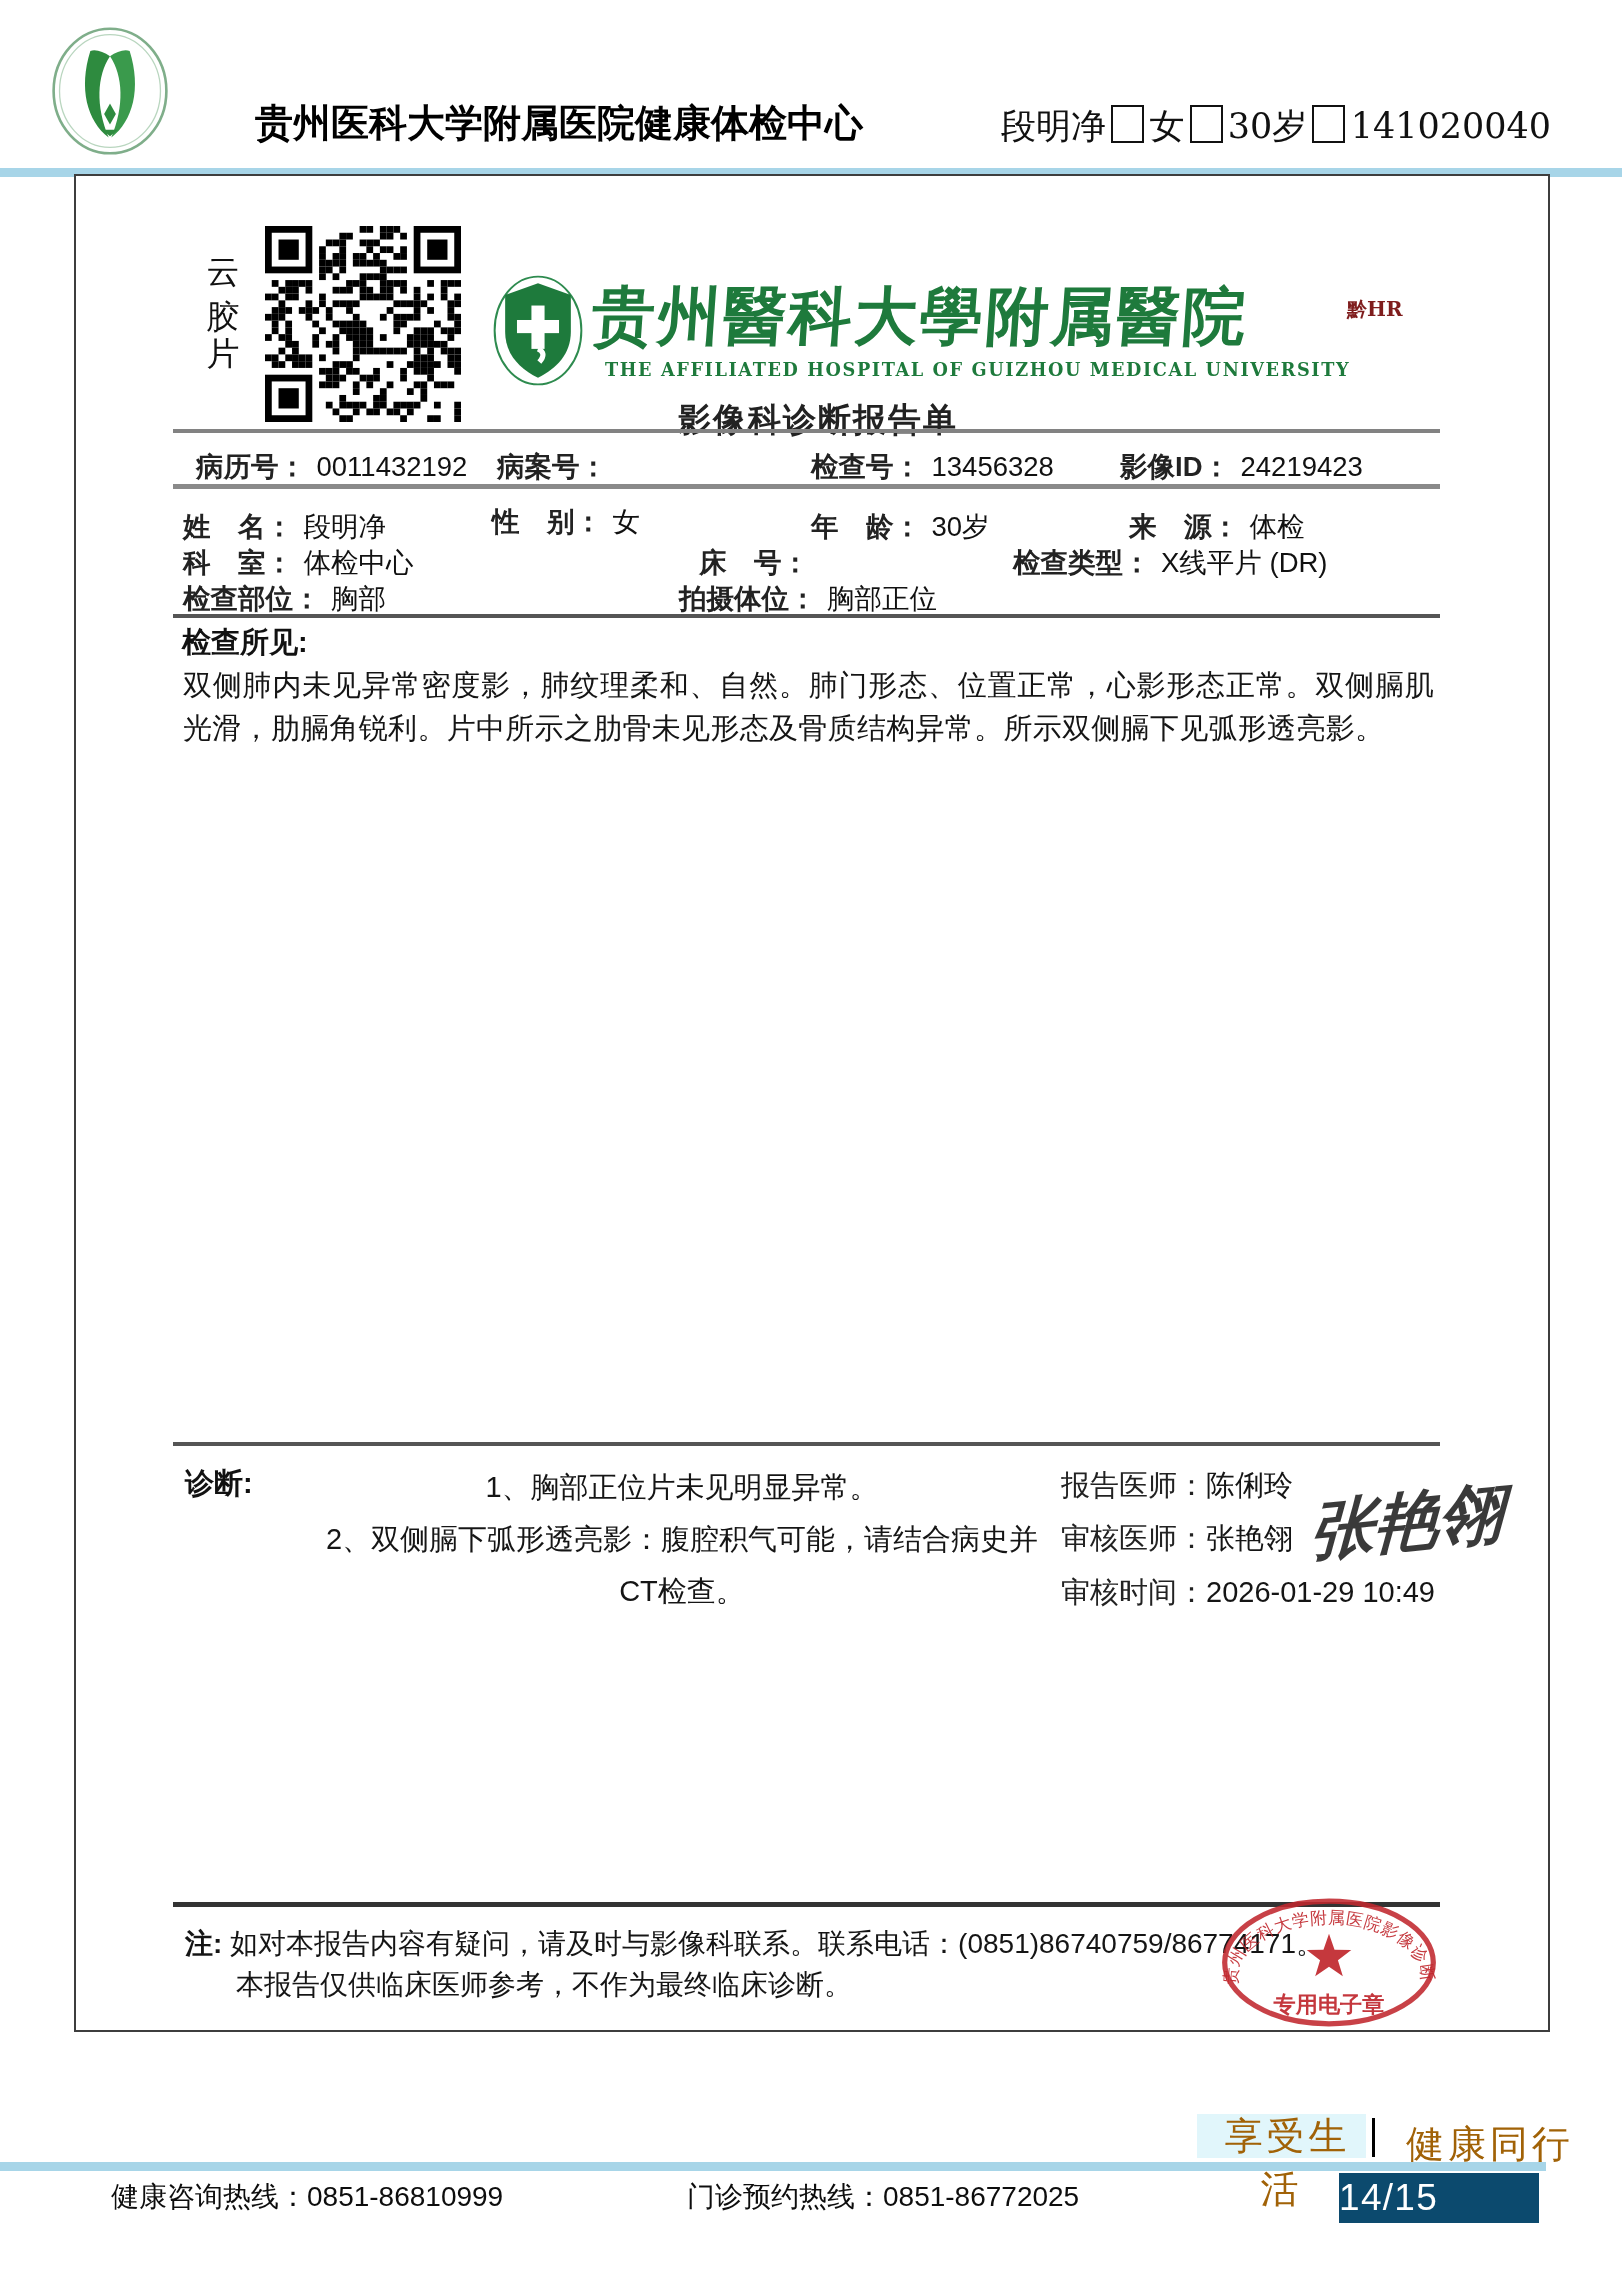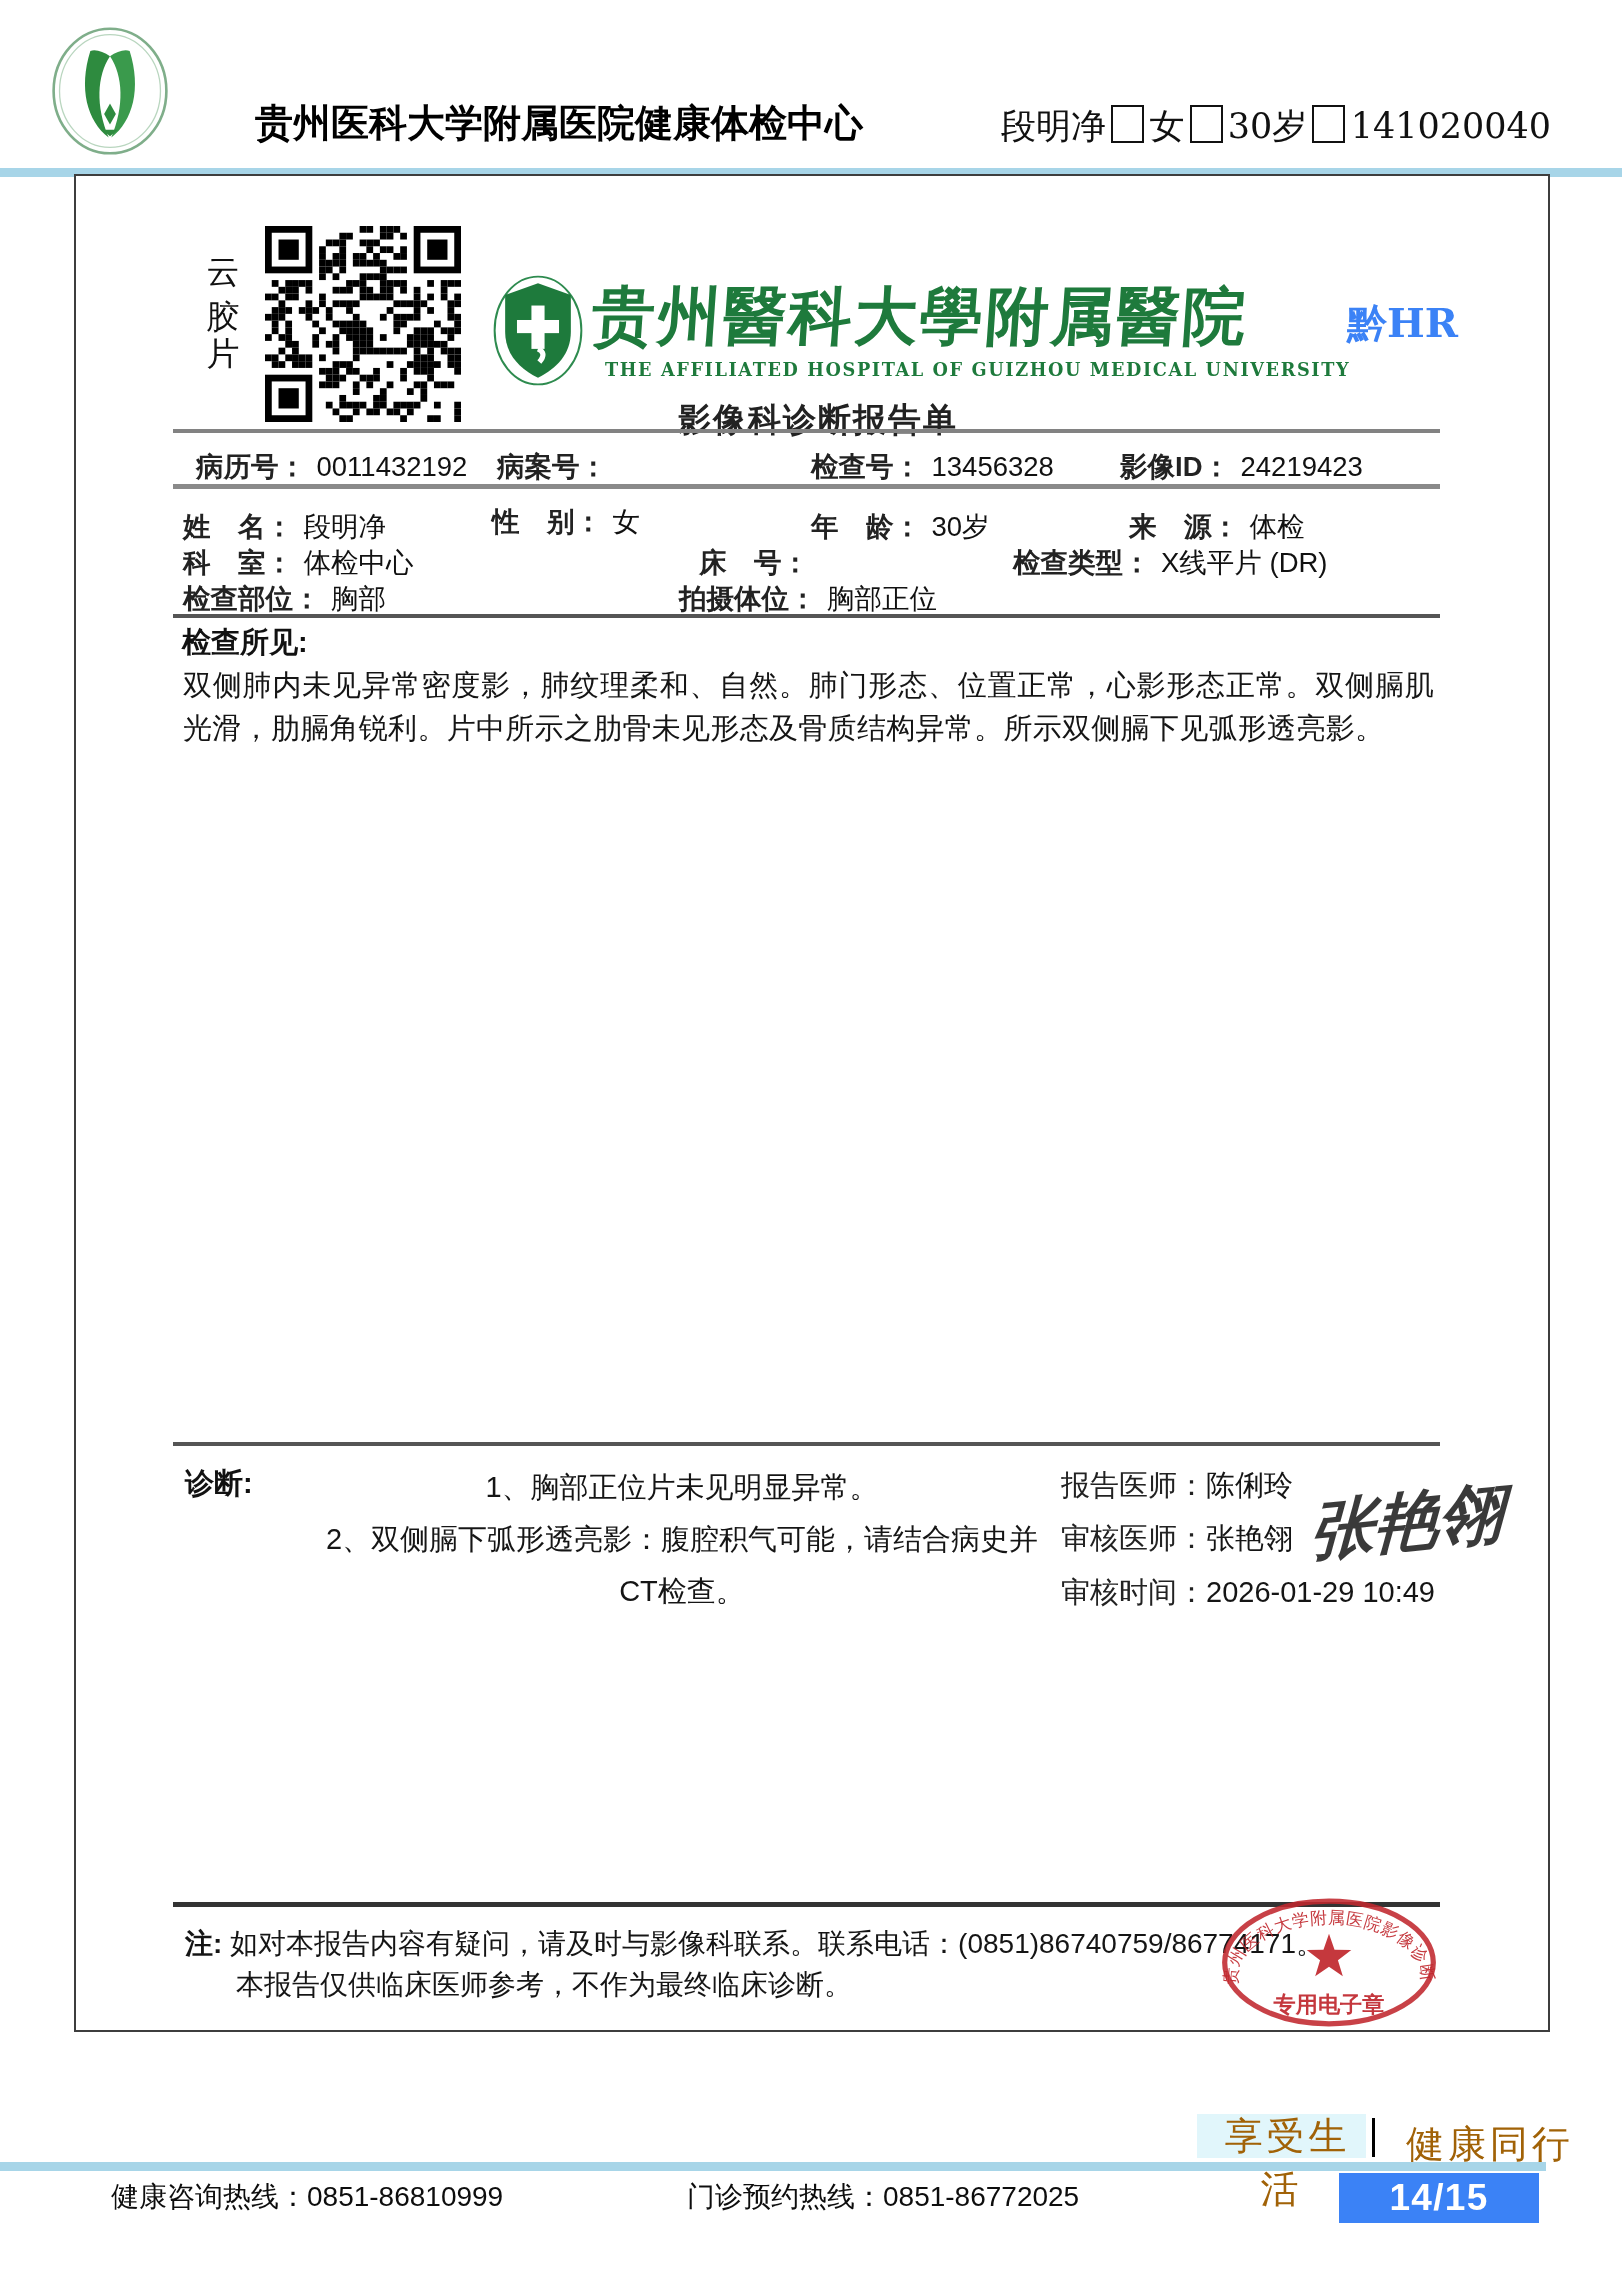--- a/index.html
+++ b/index.html
@@ -13,42 +13,42 @@
         vertical-align:-5.2px;margin:0 5.2px;}
   .top-bar{background:#a7d5e8;}
   
   .main-box{border:2.6px solid #3e3e3e;background:#fff;}
   .cloud-label{font-family:"DejaVu Serif",serif;font-size:33px;color:#111;
         writing-mode:vertical-rl;letter-spacing:38px;}
   .hosp-zh{font-family:"DejaVu Serif",serif;font-weight:bold;font-size:63px;color:#1e7a3c;
         letter-spacing:2.6px;transform:skewX(-4deg);white-space:nowrap;}
   .hosp-en{font-family:"DejaVu Serif",serif;font-weight:bold;font-size:17.7px;color:#1e7a3c;
         letter-spacing:1.6px;white-space:nowrap;}
-  .region-code{font-family:"DejaVu Serif",serif;font-weight:bold;font-size:40px;color:#3b82f6;}
+  .region-code{font-family:"DejaVu Serif",serif;font-weight:bold;font-size:20px;color:#7f1d1d;}
   .report-title{font-size:33px;font-weight:bold;letter-spacing:2px;color:#222;}
   .rule{background:#777;}
   .fld{position:absolute;font-size:27.5px;white-space:nowrap;}
   .fld .lb{font-weight:bold;color:#222;margin-right:10.5px;}
   .fld .vl{color:#111;}
   .sec-label{font-size:29px;font-weight:bold;color:#111;}
   .findings{font-size:29px;line-height:43px;letter-spacing:0.3px;text-align:justify;color:#151515;}
   .diag-list{font-size:29px;line-height:52px;color:#151515;text-align:center;}
   .sign-row{position:absolute;font-size:29px;white-space:nowrap;color:#151515;}
   .sign-row .lb{color:#222;font-family:Liberation Serif, serif;}
   .signature{font-family:"DejaVu Serif",serif;font-style:italic;font-weight:bold;font-size:65px;
         color:#1f1f1f;transform:rotate(-6deg) skewX(-8deg);opacity:.88;white-space:nowrap;}
   .note-line{font-size:28px;white-space:nowrap;color:#151515;}
   .note-line .lb{font-weight:bold;}
   
   .slogan-box{background:#e1f6fb;text-align:center;}
   .slogan{font-family:"DejaVu Serif",serif;font-size:38px;letter-spacing:3.9px;color:#a16207;margin-left:12px;}
   .slogan-sep{background:#000;}
   .bottom-bar{background:#a7d5e8;}
   .hotline{font-size:28px;white-space:nowrap;color:#0d0d0d;}
-  .page-box{background:#3b82f6;color:#fff;text-align:center;font-weight:bold;
+  .page-box{background:#0c4a6e;color:#fff;text-align:left;font-weight:normal;
         font-size:37px;line-height:50px;letter-spacing:1.3px;}
   .qr{image-rendering:pixelated;}
 </style>
 </head>
 <body>
 
 <div class="page">
 
   <svg class="abs" style="left:51px;top:26px" width="118" height="130" viewBox="0 0 180 198">
     <ellipse cx="90" cy="99" rx="86" ry="95" fill="#ffffff" stroke="#7fae8a" stroke-width="4"></ellipse>

